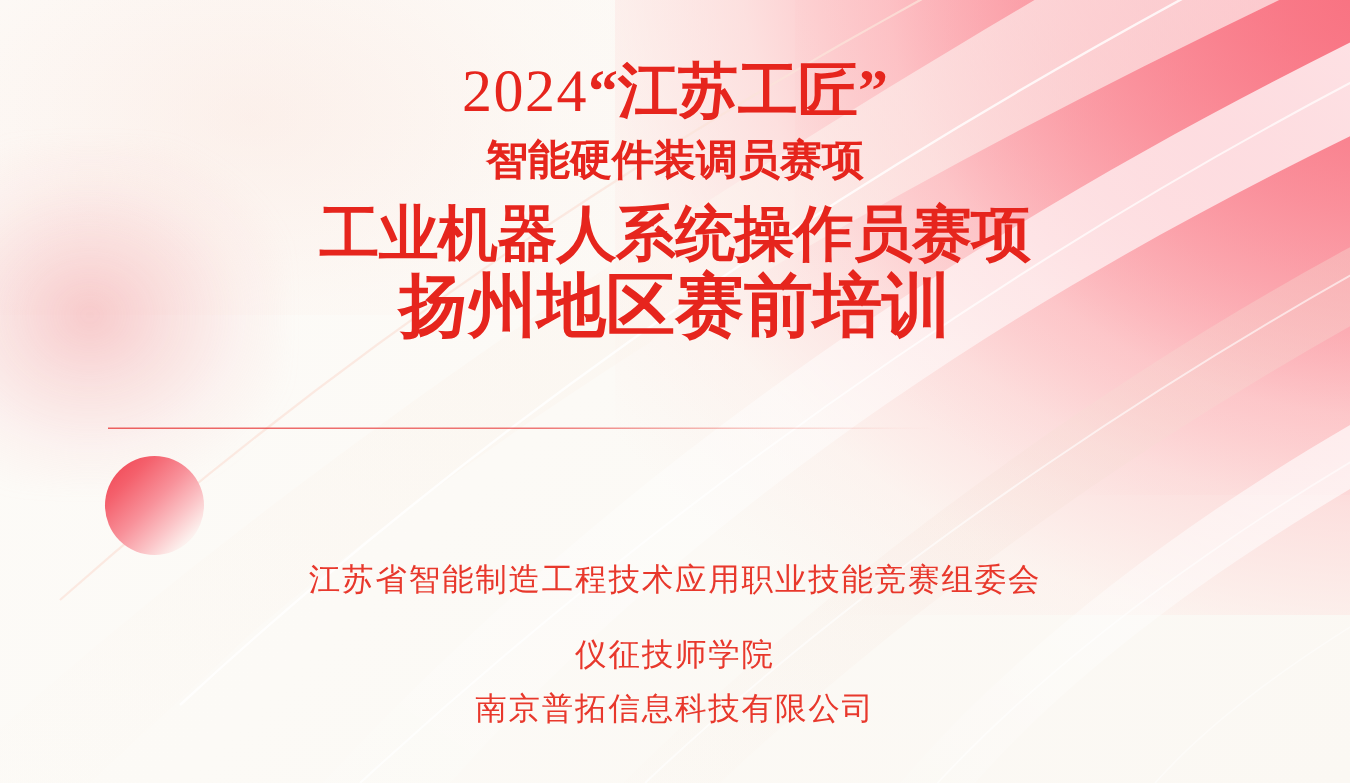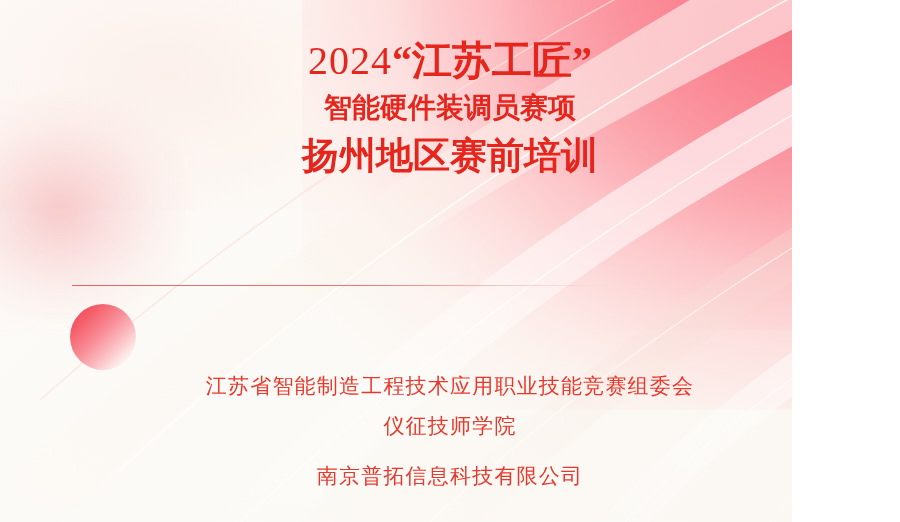--- a/index.html
+++ b/index.html
@@ -2,21 +2,21 @@
 <html><head>
 <meta charset="utf-8">
 <style>
   html, body {
     margin: 0;
     padding: 0;
     background: #ffffff;
   }
   #poster {
     position: relative;
-    width: 792px;
+    width: 900px;
     height: 522px;
     overflow: hidden;
     background: #FCFAF6;
     font-family: "Liberation Serif", "DejaVu Serif", serif;
   }
 
   
   .bg-base {
     position: absolute;
     inset: 0;
@@ -158,21 +158,21 @@
     line-height: 48px;
     font-weight: 700;
   }
   .title-line.l4 {
     font-size: 40px;
     line-height: 48px;
     font-weight: 700;
     letter-spacing: -0.5px;
   }
   .title-line.l5 {
-    font-size: 37px;
+    font-size: 46px;
     line-height: 48px;
     font-weight: 700;
   }
 
   
   .footer-block {
     position: absolute;
     left: 0;
     top: 372px;
     width: 900px;
@@ -180,22 +180,22 @@
     user-select: none;
   }
   .footer-line {
     display: block;
     color: #E8382C;
     font-size: 21px;
     font-weight: 400;
     letter-spacing: 1.2px;
     white-space: nowrap;
   }
-  .footer-line.f1 { line-height: 28px; margin-bottom: 12px; }
-  .footer-line.f2 { line-height: 28px; margin-bottom: 22px; }
+  .footer-line.f1 { line-height: 28px; margin-bottom: 22px; }
+  .footer-line.f2 { line-height: 28px; margin-bottom: 8px; }
   .footer-line.f3 { line-height: 28px; }
 </style>
 </head>
 <body>
 
 <div id="poster">
 
   <div class="bg-base"></div>
   <div class="bg-top-wash"></div>
   <div class="bg-corner-glow"></div>
@@ -234,20 +234,21 @@
     <path d="M 900,-140 C 600,-10 300,170 40,400" fill="none" stroke="#FBE3DA" stroke-opacity="0.75" stroke-width="1.5"></path>
   </svg>
 
   <div class="deco-circle"></div>
 
   <div class="divider"></div>
 
   <div class="title-block">
     <span class="title-line l1"><span class="yr">2024</span><span class="nm">“江苏工匠”</span></span>
     <span class="title-line l3">智能硬件装调员赛项</span>
+    <span class="title-line l4">工业机器人系统操作员赛项</span>
     <span class="title-line l5">扬州地区赛前培训</span>
   </div>
 
   <div class="footer-block">
     <span class="footer-line f1">江苏省智能制造工程技术应用职业技能竞赛组委会</span>
     <span class="footer-line f2">仪征技师学院</span>
     <span class="footer-line f3">南京普拓信息科技有限公司</span>
   </div>
 
 </div>

